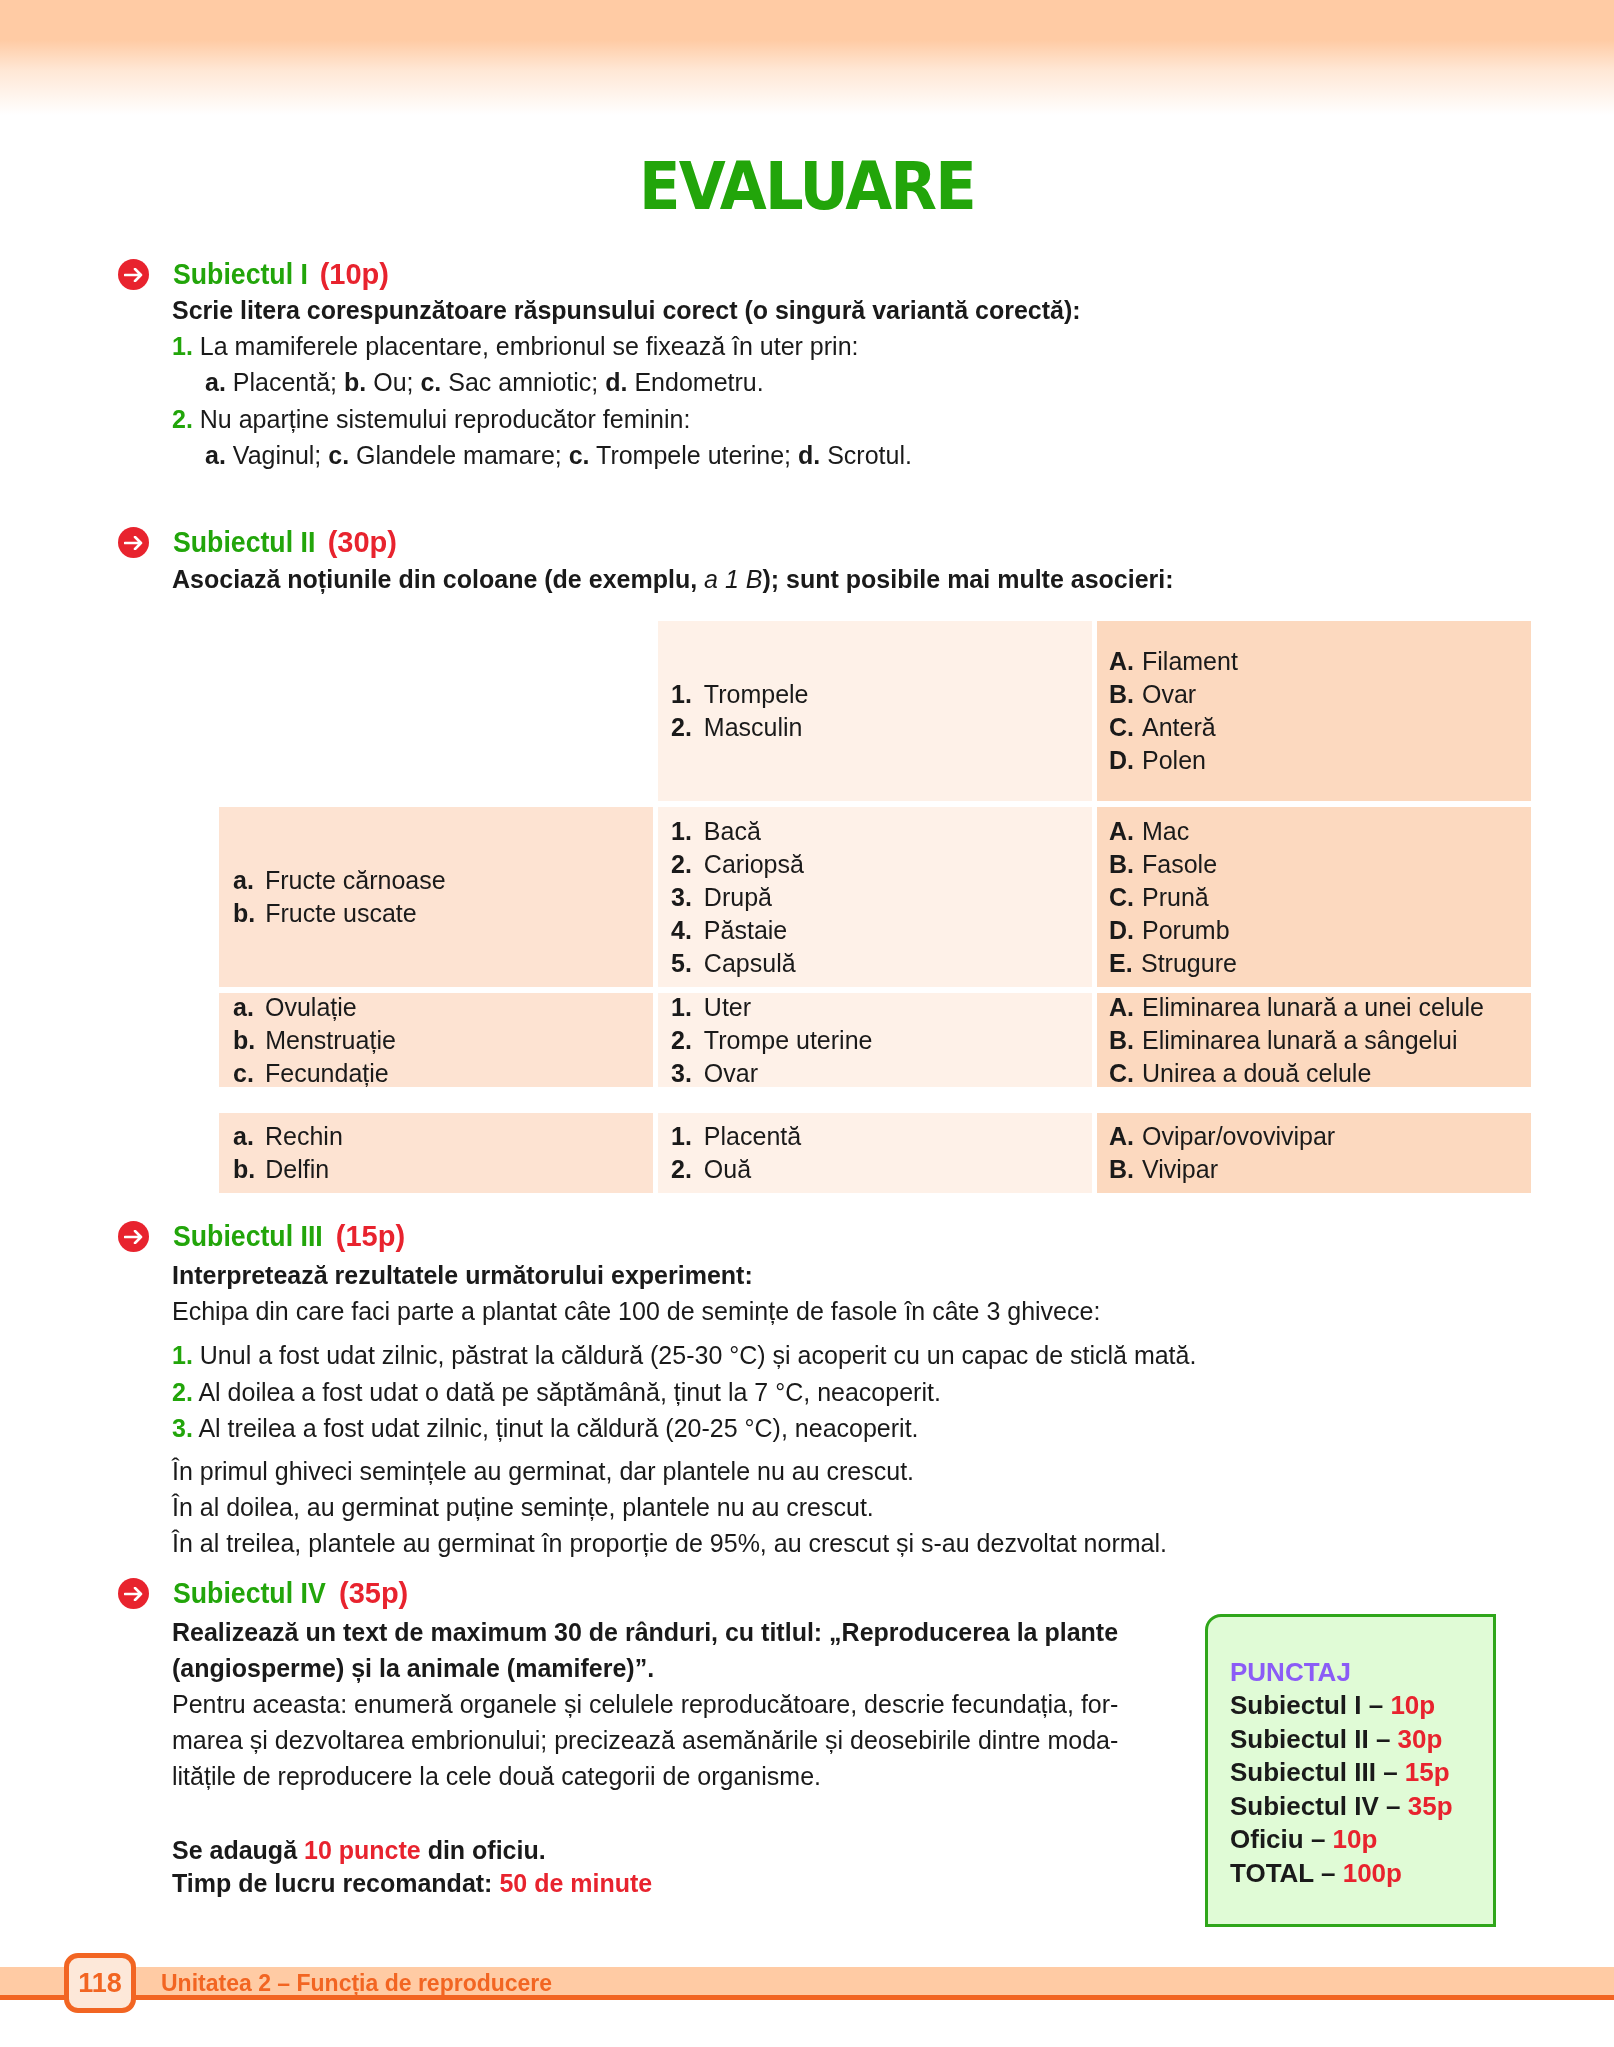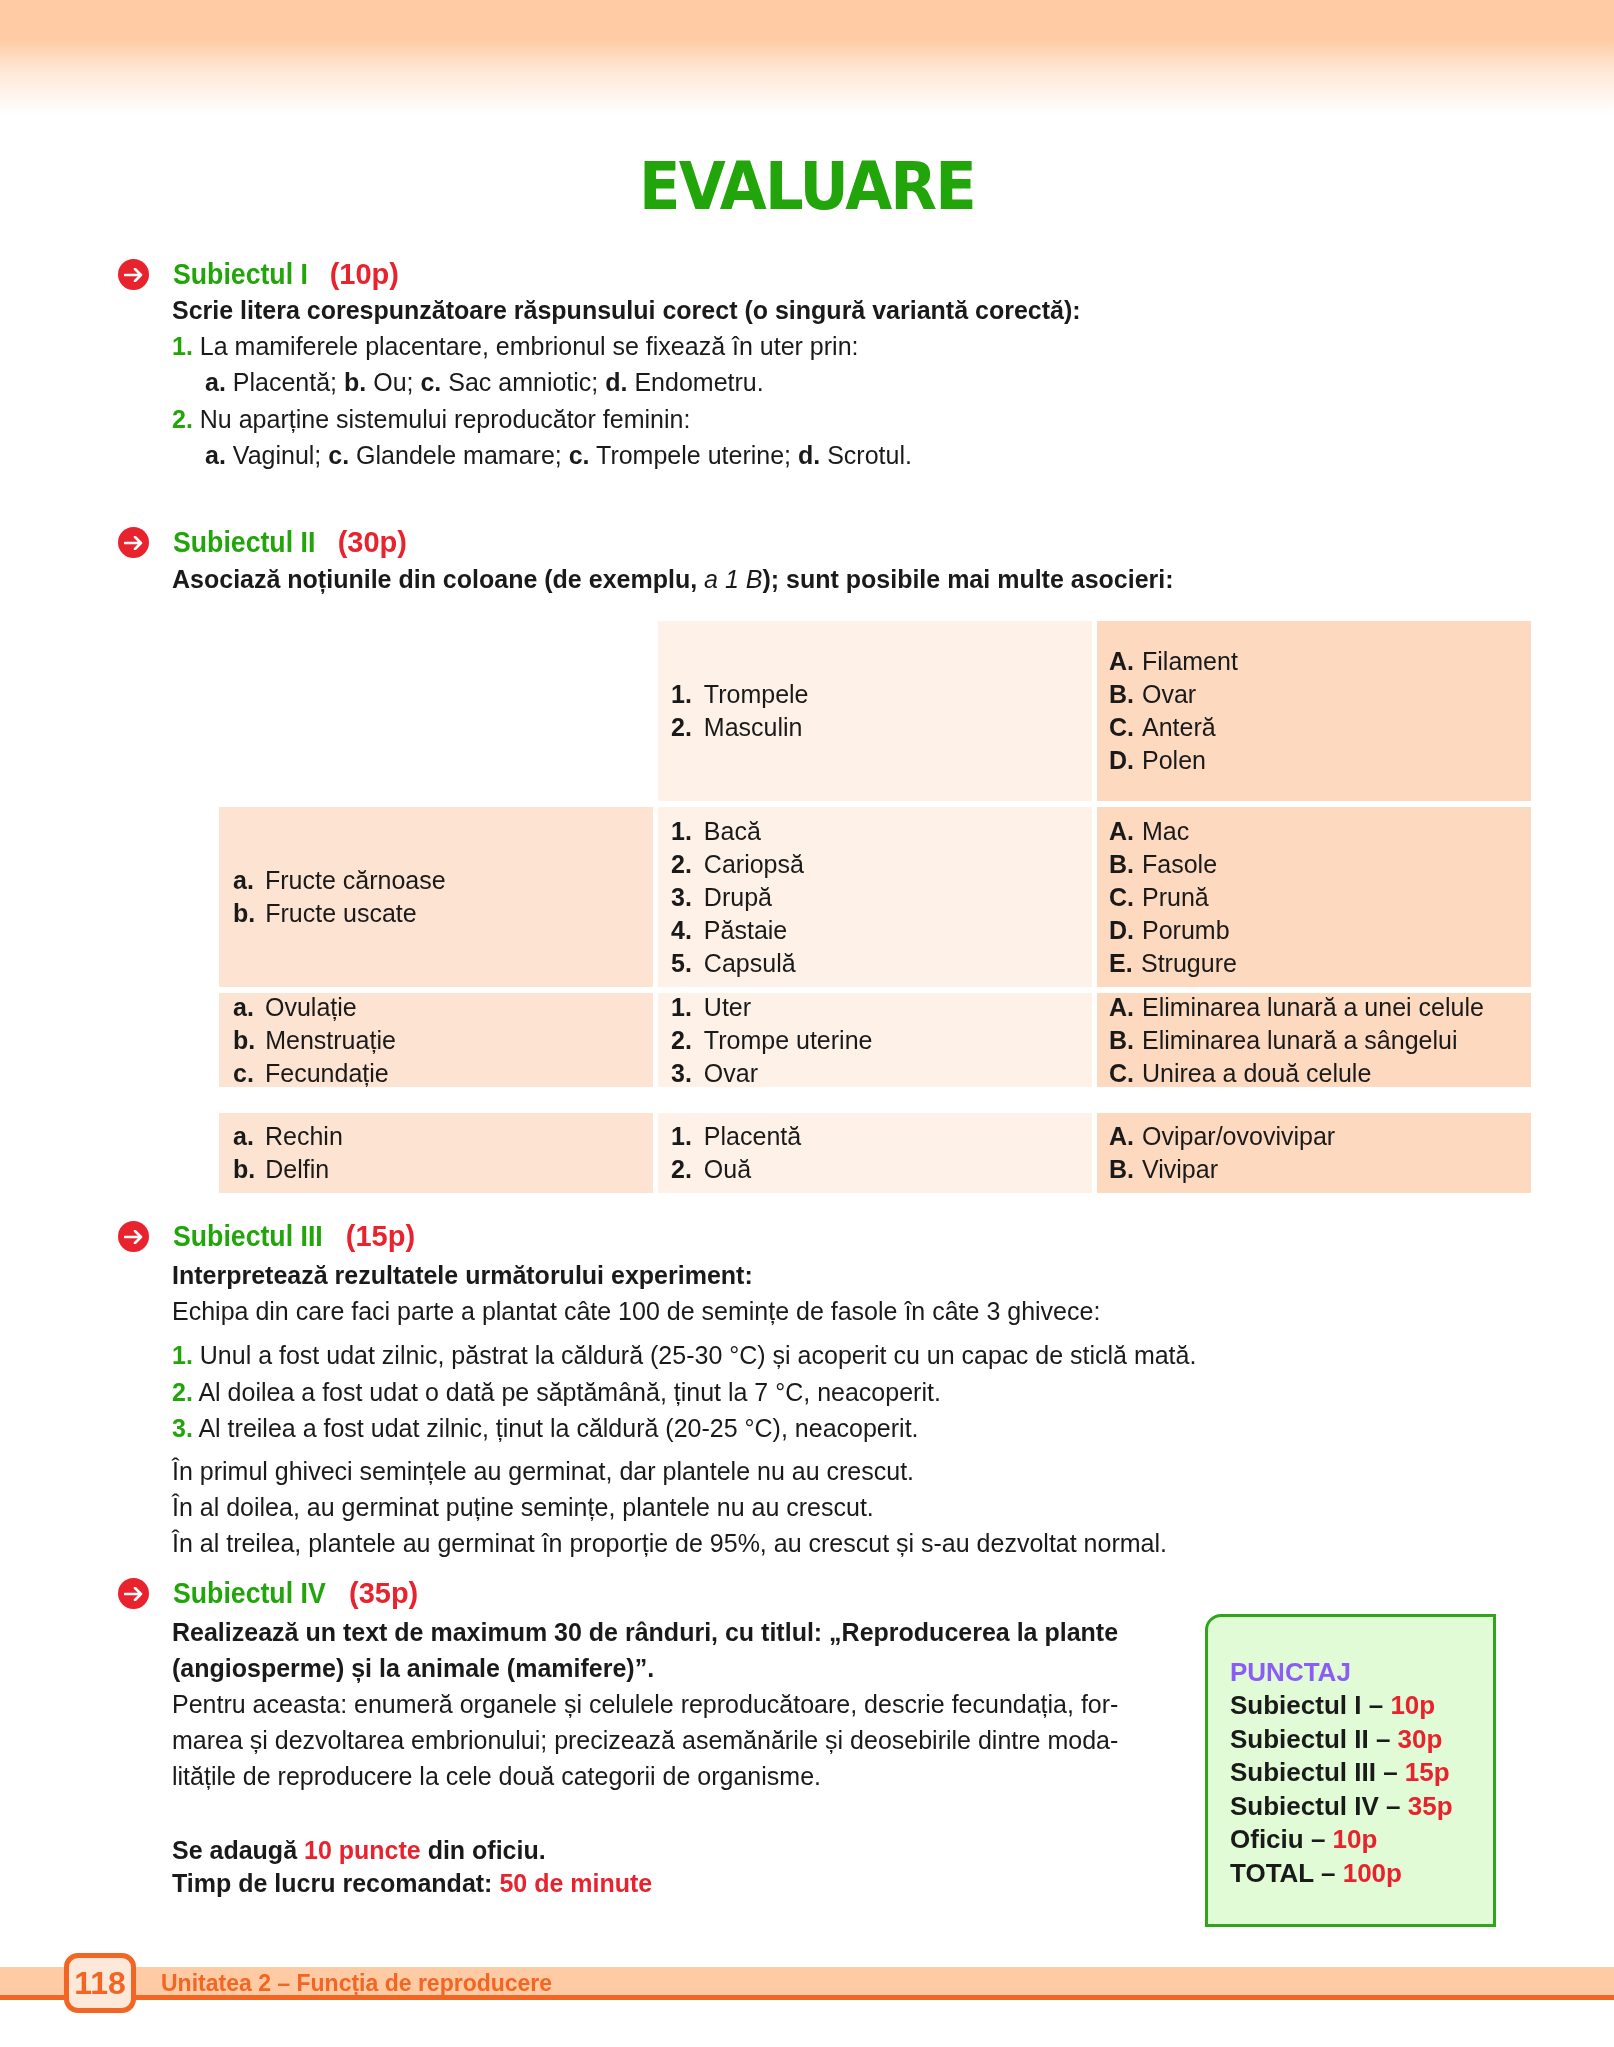--- a/index.html
+++ b/index.html
@@ -19,21 +19,21 @@
 
   .section-head {
     position: absolute; left: 118px; display: flex; align-items: center;
     font-family: "Liberation Sans", sans-serif; font-weight: bold; font-size: 29px;
   }
   .arrow-icon {
     width: 31px; height: 31px; border-radius: 50%; background: #e8232e;
     display: inline-flex; align-items: center; justify-content: center; margin-right: 24px;
   }
   .section-title { color: #22a50a; transform: scaleX(0.92); transform-origin: left center; display:inline-block; }
-  .section-points { color: #e8232e; margin-left: 10px; }
+  .section-points { color: #e8232e; }
 
   .line {
     position: absolute; left: 172px; font-size: 25px; line-height: 36px; white-space: nowrap;
     font-family: "Liberation Sans", sans-serif;
   }
   .line.bold { font-weight: bold; }
   .line.indent { left: 205px; }
   .num-green { color: #22a50a; font-weight: bold; }
   .lbl { font-weight: bold; }
   .red { color: #e8232e; }
@@ -64,21 +64,21 @@
   .score-line .pts { color: #e8232e; }
 
   .footer-band {
     position: absolute; left: 0; top: 1967px; width: 1614px; height: 33px;
     background: #ffcba4; border-bottom: 5px solid #f26522;
   }
   .page-number {
     position: absolute; left: 64px; top: 1953px; width: 72px; height: 60px;
     border: 5px solid #f26522; border-radius: 14px; background: #fde8d9;
     display: flex; align-items: center; justify-content: center;
-    color: #f26522; font-weight: bold; font-size: 32px;
+    color: #f26522; font-weight: bold; font-size: 27px;
   }
   .footer-text {
     position: absolute; left: 161px; top: 1968px; color: #f26522;
     font-weight: bold; font-size: 23px; line-height: 30px; white-space: nowrap;
   }
 </style>
 </head>
 <body>
 
 <div class="top-band"></div>

